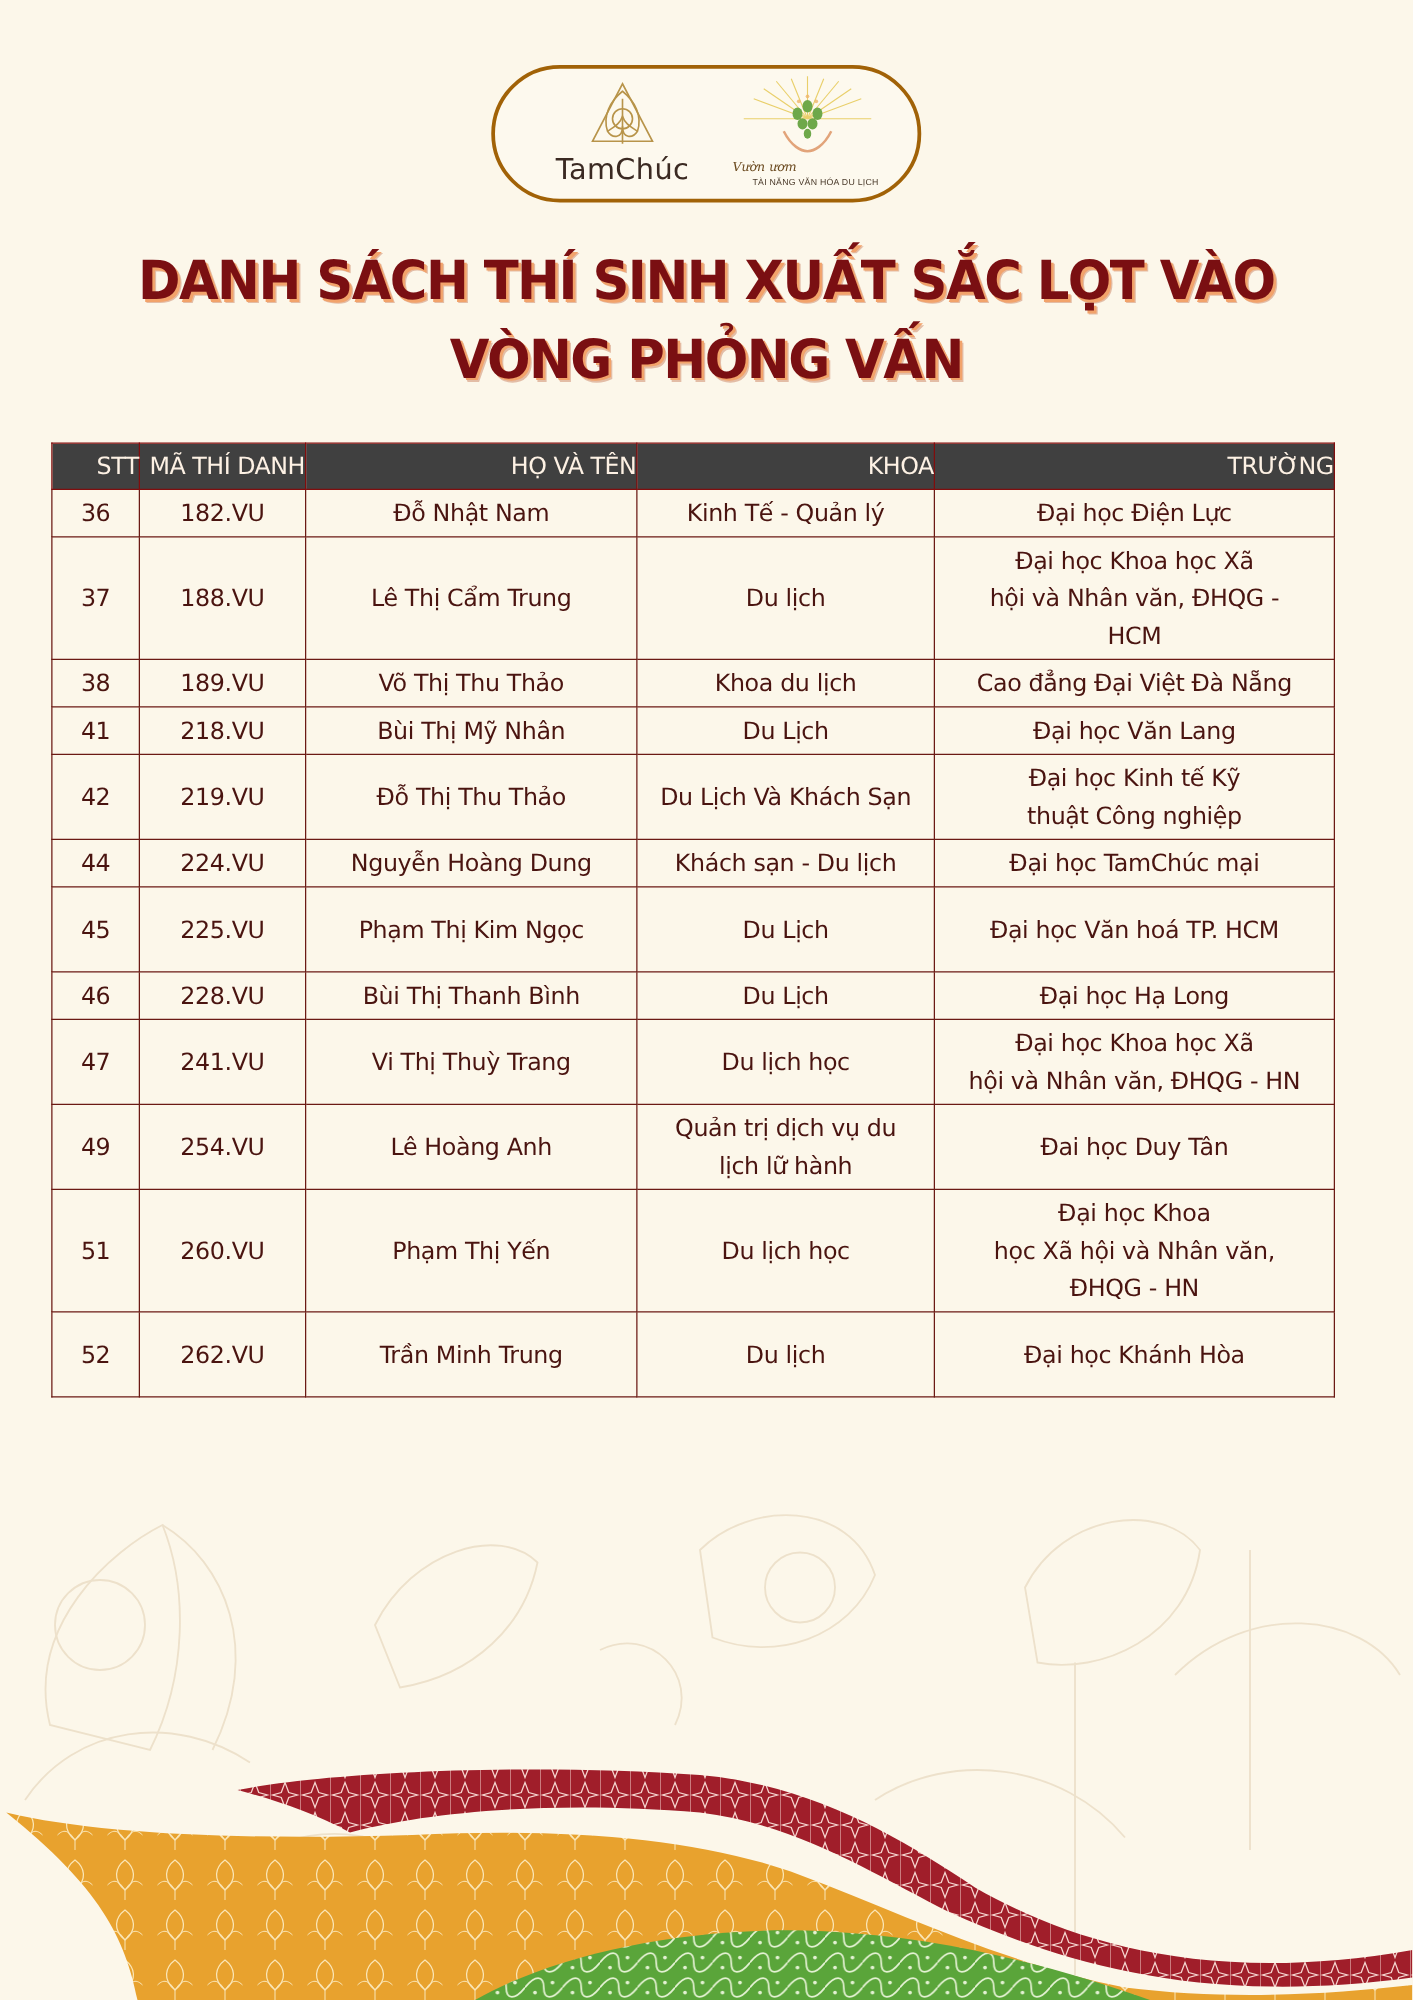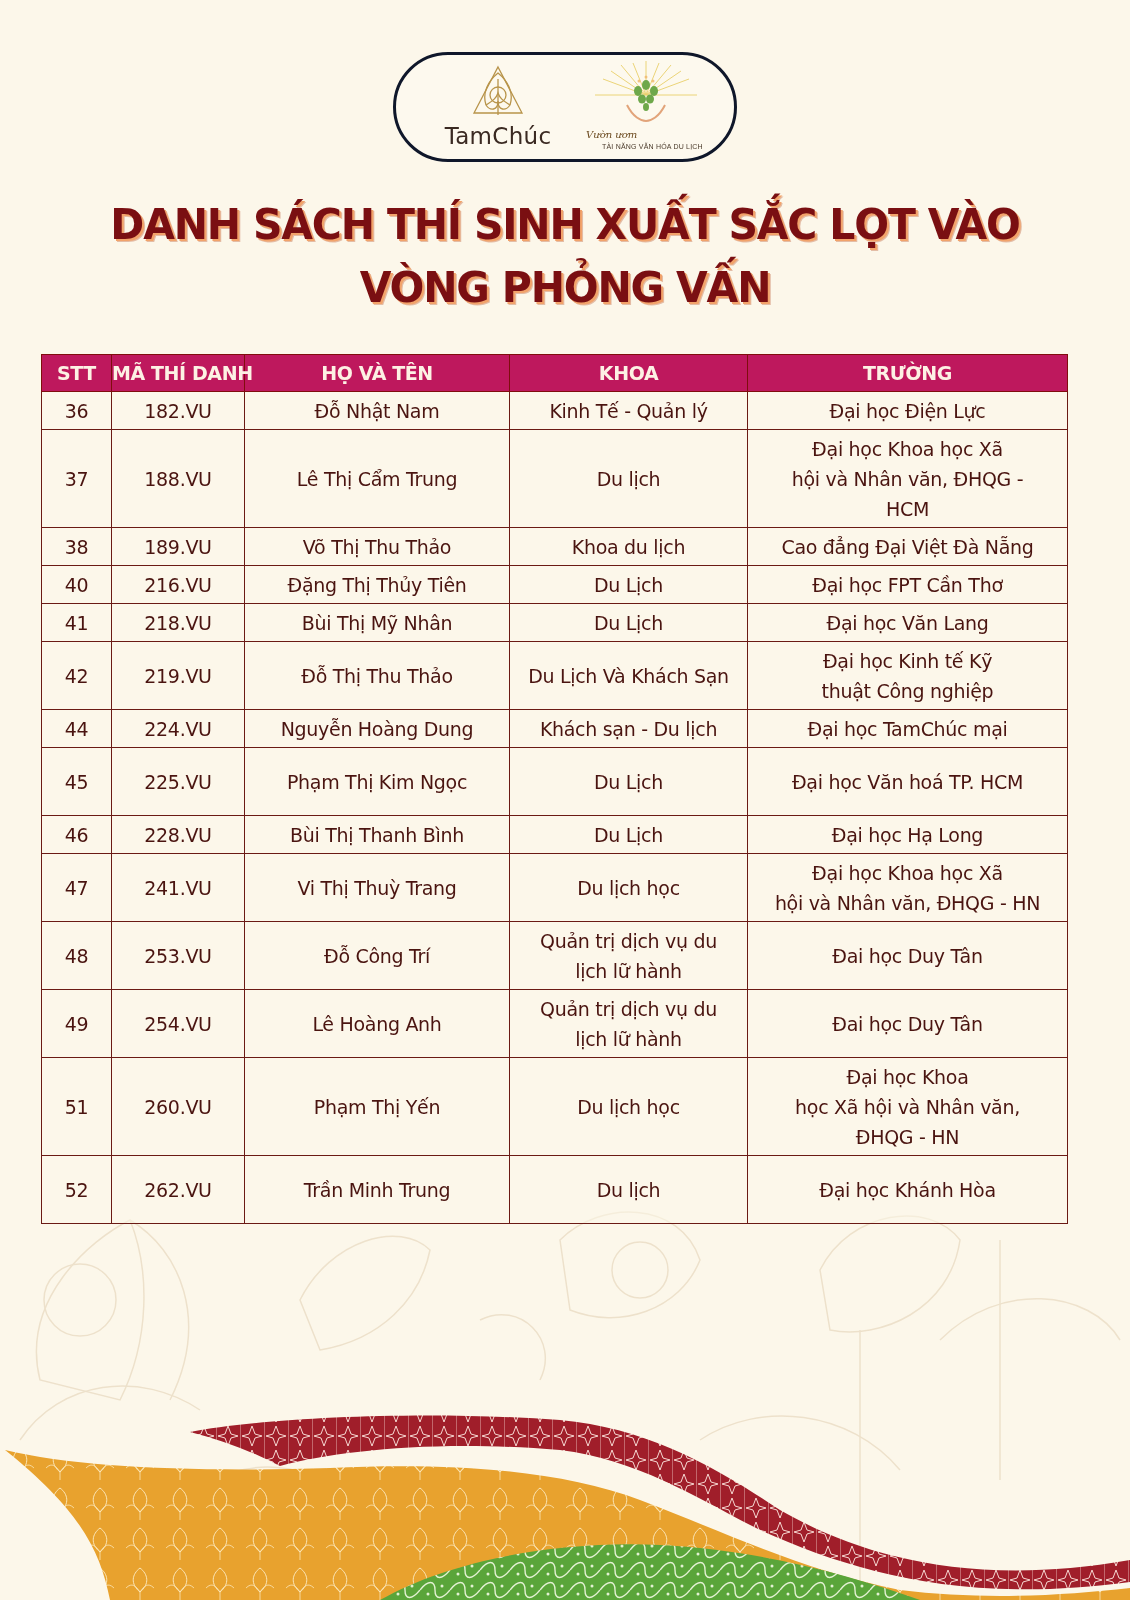--- a/index.html
+++ b/index.html
@@ -19,21 +19,21 @@
       position: absolute;
       left: 0; top: 1180px;
       width: 1130px; height: 420px;
       pointer-events: none;
     }
     
     .logo-pill {
       position: absolute;
       left: 393px; top: 52px;
       width: 344px; height: 110px;
-      border: 3px solid #0f172a;
+      border: 3px solid #a16207;
       border-radius: 55px;
       background: #fdf9ee;
     }
     .logo-tamchuc {
       position: absolute;
       left: 32px; top: 10px;
       width: 140px; height: 92px;
       text-align: center;
     }
     .logo-tamchuc svg { display: block; margin: 0 auto; }
@@ -95,27 +95,27 @@
       width: 1026px;
       border-collapse: collapse;
       table-layout: fixed;
     }
     col.c-stt { width: 70px; }
     col.c-ma { width: 133px; }
     col.c-ten { width: 265px; }
     col.c-khoa { width: 238px; }
     col.c-truong { width: 320px; }
     thead th {
-      background: #be185d;
+      background: #404040;
       color: #fdf1e4;
       font-family: "DejaVu Sans", sans-serif;
-      font-weight: bold;
+      font-weight: normal;
       font-size: 19px;
       height: 37px;
-      text-align: center;
+      text-align: right;
       letter-spacing: -0.4px;
       border: 1.5px solid #800d0d;
       white-space: nowrap;
     }
     tbody td {
       border: 1.5px solid #6b1a14;
       text-align: center;
       vertical-align: middle;
       font-family: "DejaVu Sans", sans-serif;
       font-size: 19px;
@@ -256,31 +256,20 @@
           <td>189.VU</td>
           <td>Võ Thị Thu Thảo</td>
           <td>
             <span class="line">Khoa du lịch</span>
           </td>
           <td>
             <span class="line">Cao đẳng Đại Việt Đà Nẵng</span>
           </td>
         </tr>
         <tr style="height: 38px;">
-          <td>40</td>
-          <td>216.VU</td>
-          <td>Đặng Thị Thủy Tiên</td>
-          <td>
-            <span class="line">Du Lịch</span>
-          </td>
-          <td>
-            <span class="line">Đại học FPT Cần Thơ</span>
-          </td>
-        </tr>
-        <tr style="height: 38px;">
           <td>41</td>
           <td>218.VU</td>
           <td>Bùi Thị Mỹ Nhân</td>
           <td>
             <span class="line">Du Lịch</span>
           </td>
           <td>
             <span class="line">Đại học Văn Lang</span>
           </td>
         </tr>
@@ -332,32 +321,20 @@
         <tr style="height: 68px;">
           <td>47</td>
           <td>241.VU</td>
           <td>Vi Thị Thuỳ Trang</td>
           <td>
             <span class="line">Du lịch học</span>
           </td>
           <td>
             <span class="line">Đại học Khoa học Xã</span>
             <span class="line">hội và Nhân văn, ĐHQG - HN</span>
-          </td>
-        </tr>
-        <tr style="height: 68px;">
-          <td>48</td>
-          <td>253.VU</td>
-          <td>Đỗ Công Trí</td>
-          <td>
-            <span class="line">Quản trị dịch vụ du</span>
-            <span class="line">lịch lữ hành</span>
-          </td>
-          <td>
-            <span class="line">Đai học Duy Tân</span>
           </td>
         </tr>
         <tr style="height: 68px;">
           <td>49</td>
           <td>254.VU</td>
           <td>Lê Hoàng Anh</td>
           <td>
             <span class="line">Quản trị dịch vụ du</span>
             <span class="line">lịch lữ hành</span>
           </td>

